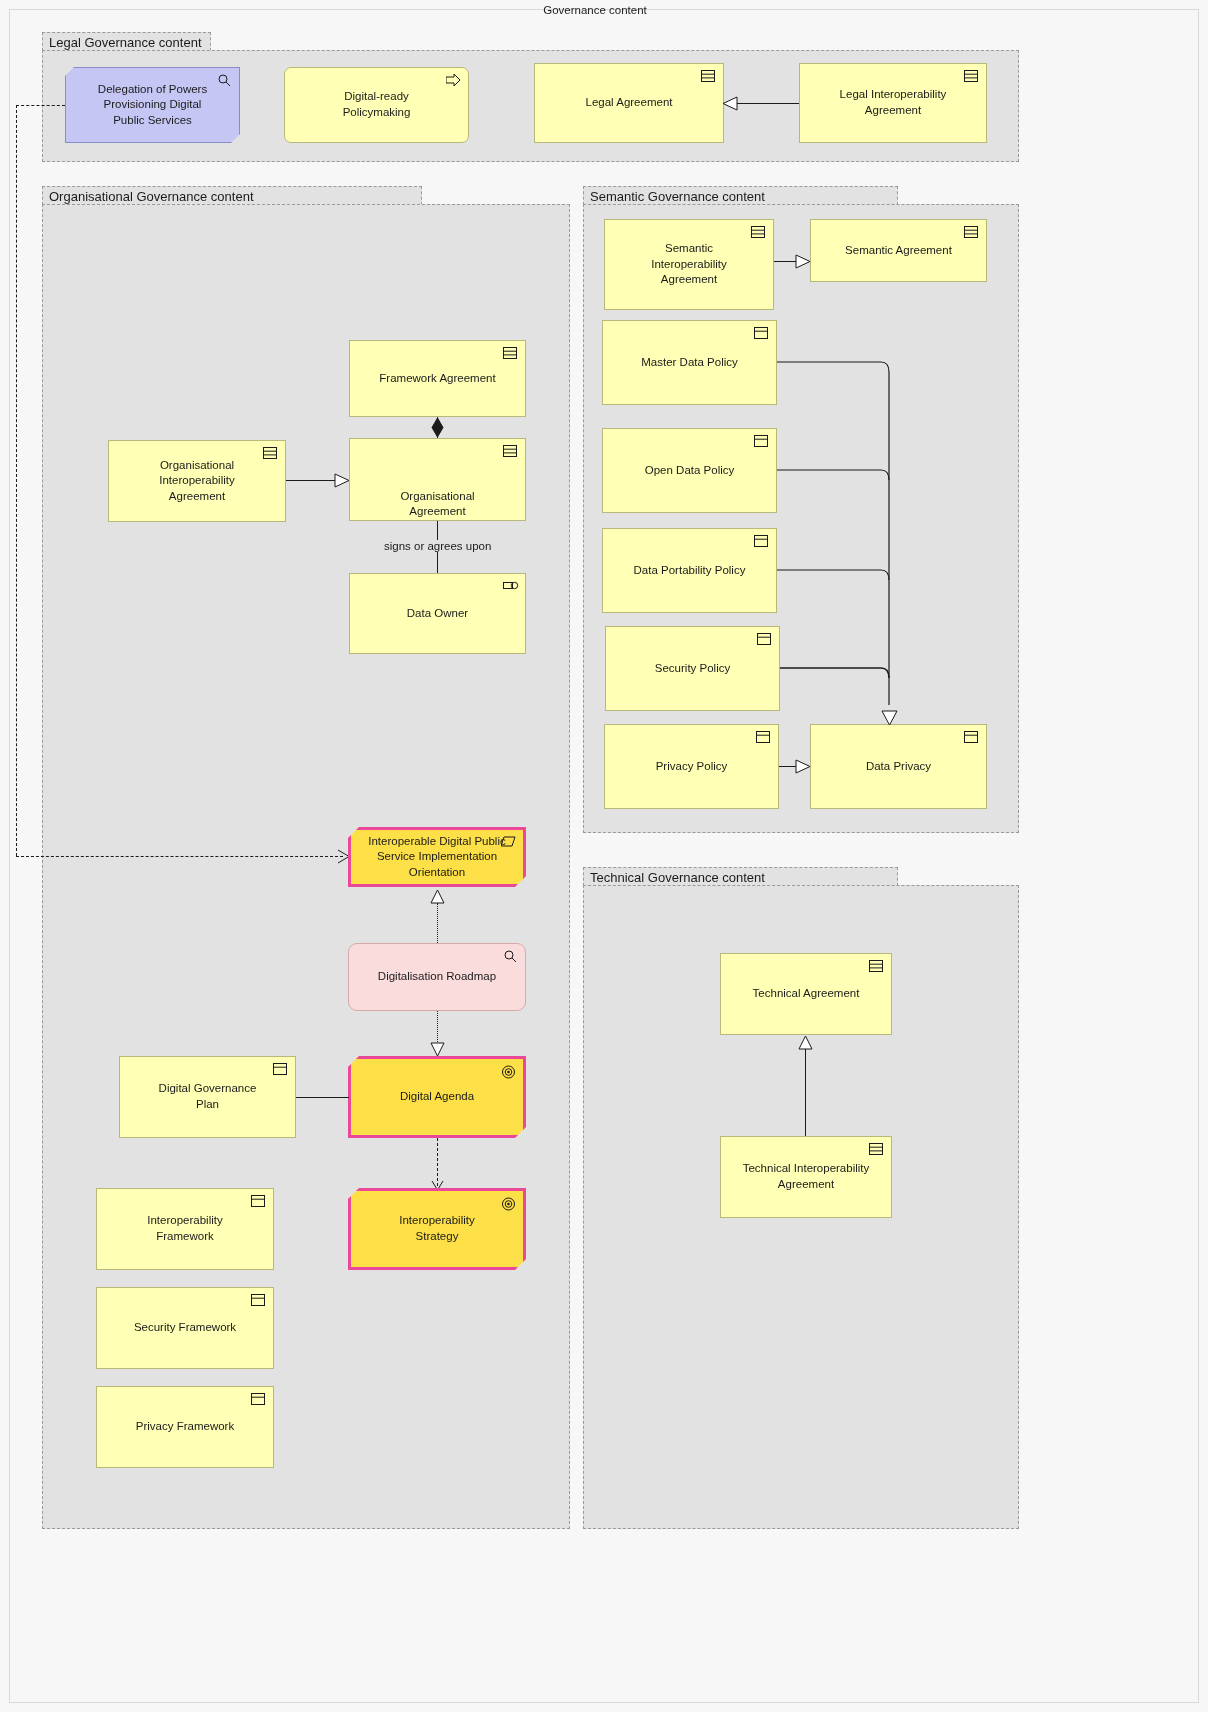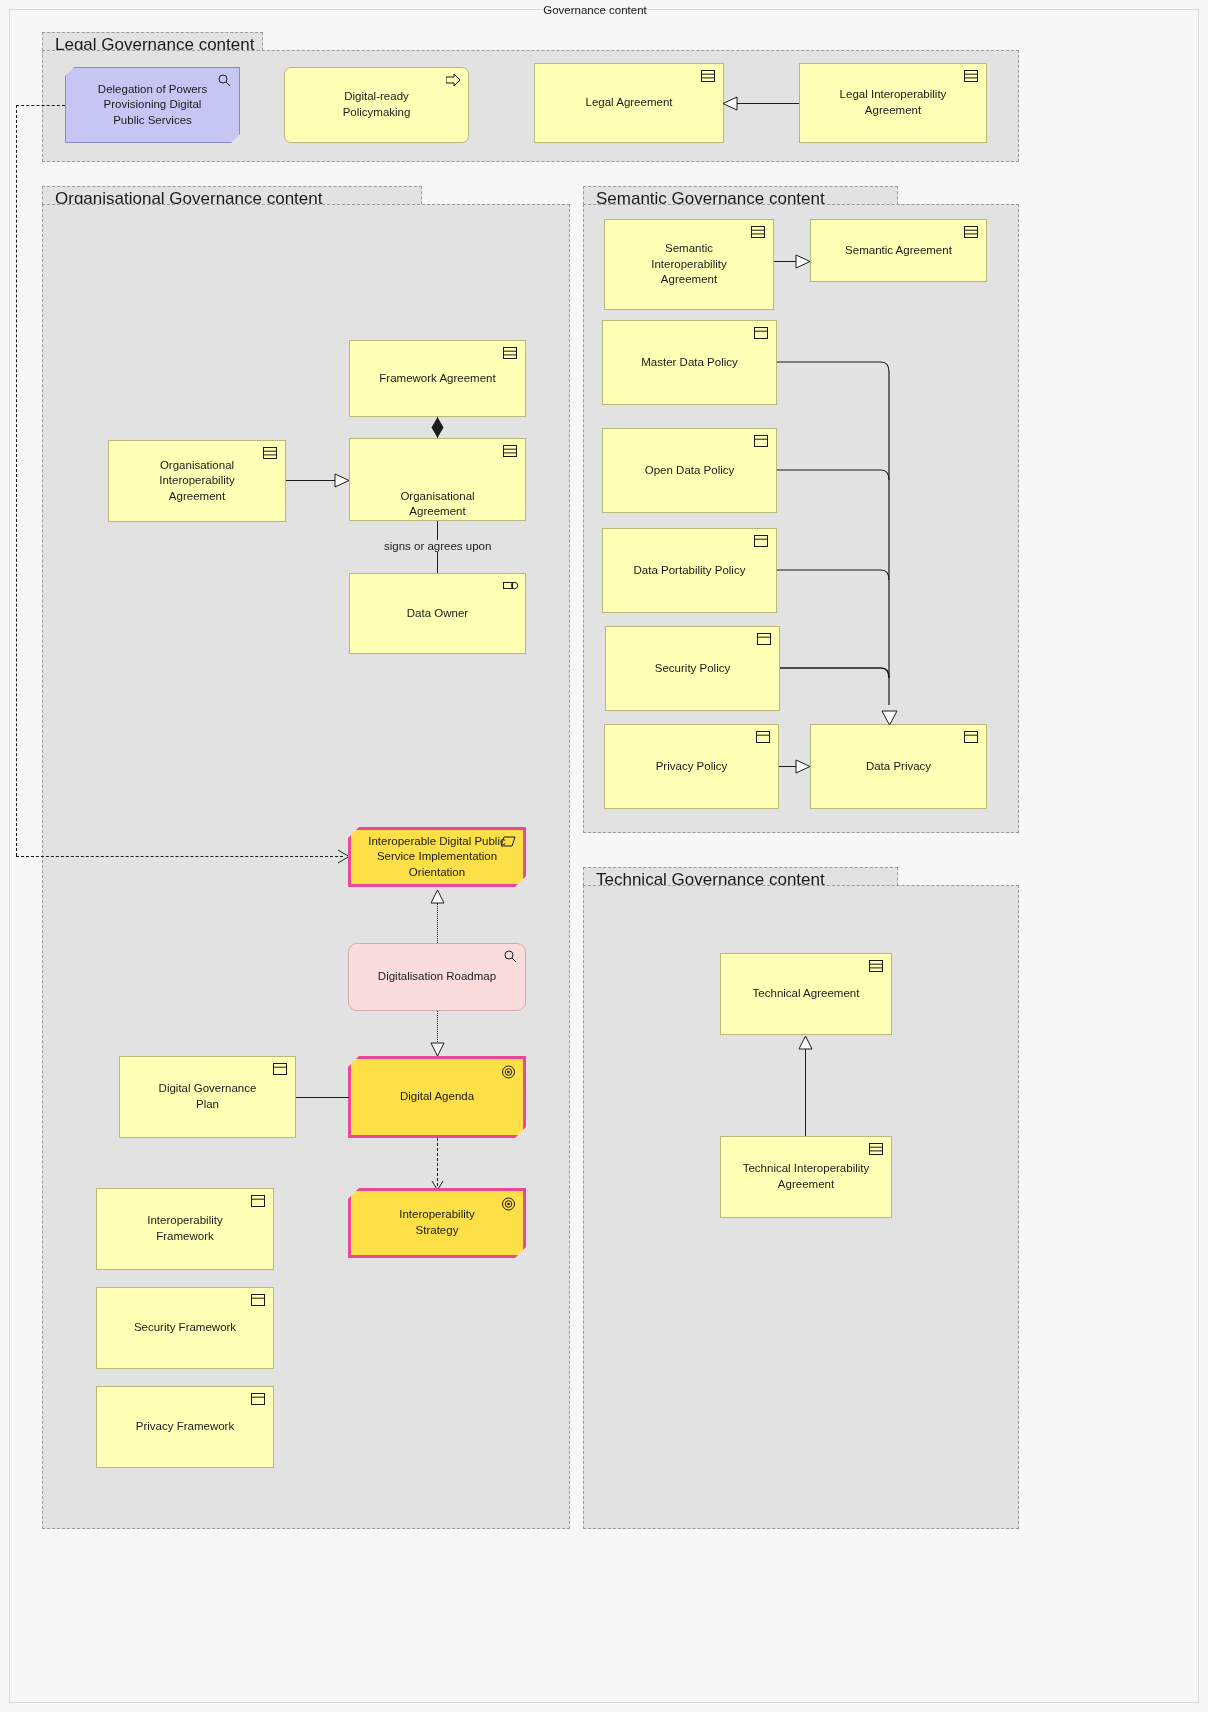--- a/index.html
+++ b/index.html
@@ -8,21 +8,21 @@
        font-size:11.5px;color:#1b1b1b;}
   .abs{position:absolute;box-sizing:border-box;}
 
   
   #outer-frame{left:9px;top:9px;width:1190px;height:1694px;
        background:#f7f7f7;border:1px solid #d8d8d8;}
   #outer-title{left:0;top:4px;width:1190px;text-align:center;font-size:11.5px;color:#1b1b1b;}
 
   .grp{background:#e2e2e2;border:1px dashed #9a9a9a;}
   .grp-tab{background:#e2e2e2;border:1px dashed #9a9a9a;border-bottom:none;
-       padding:2px 8px 1px 12px;font-size:17px;white-space:nowrap;color:#1b1b1b;}
+       padding:2px 8px 1px 6px;font-size:13px;white-space:nowrap;color:#1b1b1b;}
 
   
   .el{background:#ffffb5;border:1px solid #b8b87a;display:flex;align-items:center;
       justify-content:center;text-align:center;padding:0 26px;line-height:1.35;}
   .el.deliv{background:#fbdcdc;border:1px solid #d9a8a8;border-radius:9px;}
   .el.oct{background:#fde047;border:3px solid #ec4899;
       clip-path:polygon(11px 0,100% 0,100% calc(100% - 11px),calc(100% - 11px) 100%,0 100%,0 11px);}
   .el .lbl{pointer-events:none;}
 
   
@@ -220,21 +220,21 @@
 <div class="abs el" style="left:96px;top:1188px;width:178px;height:82px;">
   <span class="lbl">Interoperability Framework</span>
   <span class="ico">
     <svg width="15" height="12" viewBox="0 0 15 12">
         <rect x="0.5" y="0.5" width="13" height="11" fill="none" stroke="#1b1b1b" stroke-width="1"></rect>
         <line x1="0.5" y1="4.2" x2="13.5" y2="4.2" stroke="#1b1b1b" stroke-width="1"></line>
       </svg>
   </span>
 </div>
 
-<div class="abs el oct" style="left:348px;top:1188px;width:178px;height:70px;">
+<div class="abs el oct" style="left:348px;top:1188px;width:178px;height:82px;">
   <span class="lbl">Interoperability Strategy</span>
   <span class="ico">
     <svg width="15" height="14" viewBox="0 0 15 14">
         <circle cx="7.5" cy="7" r="6" fill="none" stroke="#1b1b1b" stroke-width="1"></circle>
         <circle cx="7.5" cy="7" r="3.3" fill="none" stroke="#1b1b1b" stroke-width="1"></circle>
         <circle cx="7.5" cy="7" r="1.3" fill="#1b1b1b"></circle>
       </svg>
   </span>
 </div>
 

